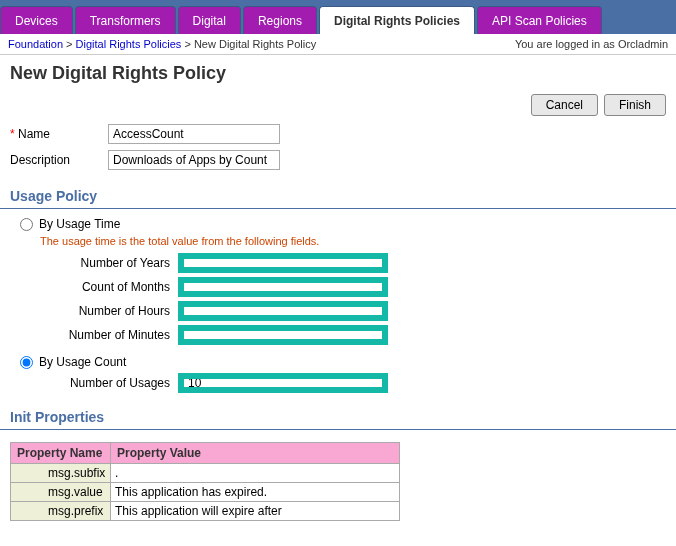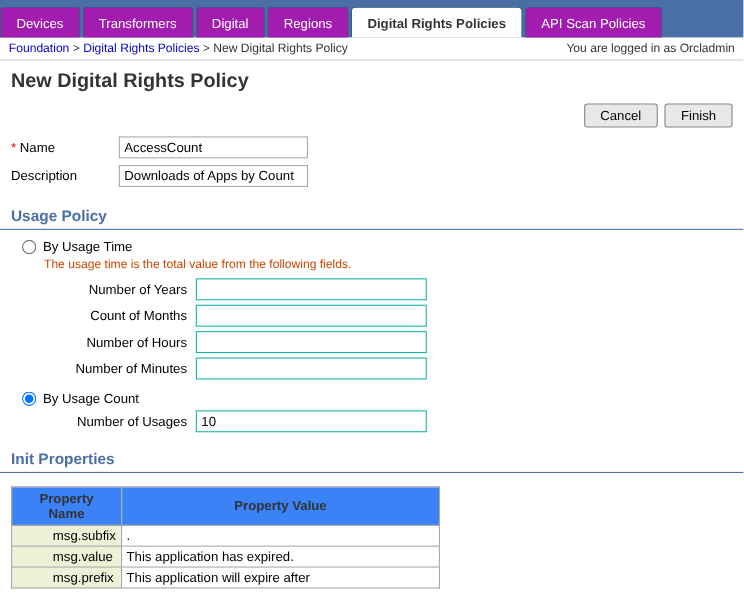--- a/index.html
+++ b/index.html
@@ -123,42 +123,42 @@
       margin-bottom: 4px;
       margin-left: 20px;
     }
     .usage-field-label {
       text-align: right;
       width: 130px;
       margin-right: 8px;
       font-size: 12px;
     }
     .usage-field-input {
-      border: 1px solid #14b8a6;
+      border: 6px solid #14b8a6;
       padding: 2px 4px;
       font-size: 12px;
       width: 210px;
       height: 20px;
     }
 
     
     .init-section {
       padding: 4px 10px;
     }
     .init-table {
       border-collapse: collapse;
       width: 390px;
       margin-top: 4px;
     }
     .init-table th {
-      background: #3b82f6;
+      background: #f9a8d4;
       border: 1px solid #aaa;
-      padding: 3px 21px;
-      font-size: 12px;
-      text-align: center;
+      padding: 3px 6px;
+      font-size: 12px;
+      text-align: left;
       color: #333;
     }
     .init-table td {
       border: 1px solid #aaa;
       padding: 2px 4px;
       font-size: 12px;
     }
     .init-table td:first-child {
       background: #eef0d8;
       width: 100px;

